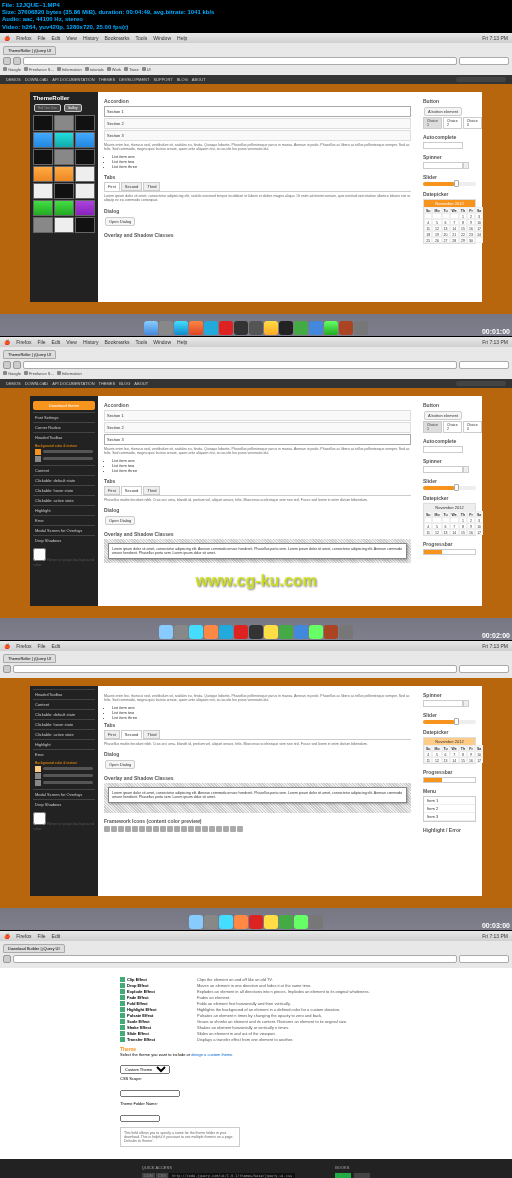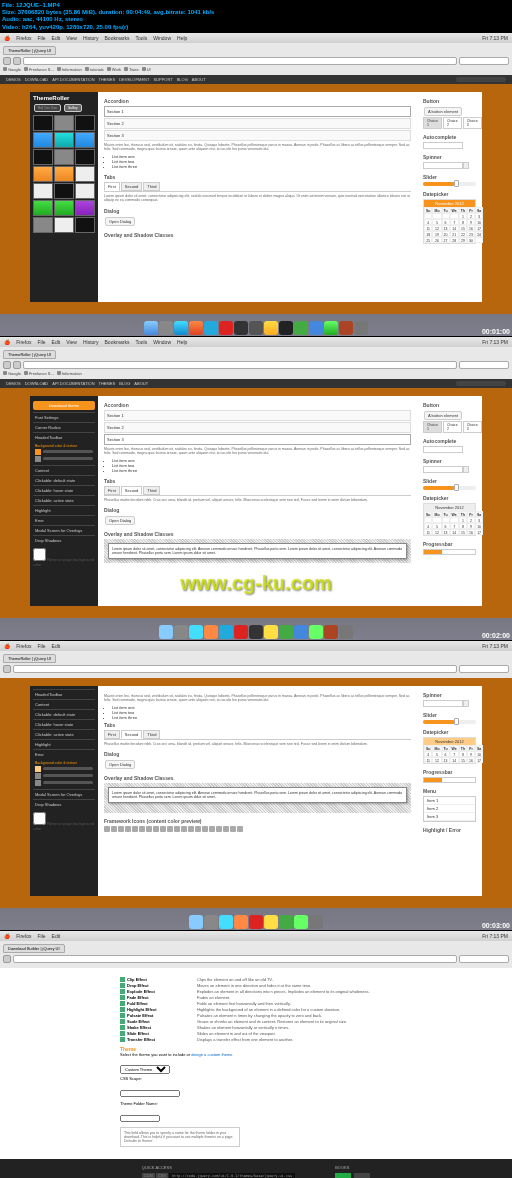--- a/index.html
+++ b/index.html
@@ -79,21 +79,21 @@
 .icn{width:6px;height:6px;background:#aaa;border-radius:1px}
 .chk{display:inline-block;width:5px;height:5px;background:#4a7;margin-right:2px}
 .efrow{display:flex;margin:1px 0;font-size:4px}
 .efrow .efn{width:70px;font-weight:bold}
 .efrow .efd{flex:1;color:#555}
 .dock{height:22px;background:linear-gradient(rgba(200,200,220,0.6),rgba(180,180,200,0.7));display:flex;justify-content:center;align-items:end;gap:1px;padding:1px}
 .dicon{width:14px;height:14px;border-radius:3px}
 .footer{background:#222;color:#888;padding:6px;font-size:4px}
 .footer .fcols{display:flex;gap:40px;justify-content:center}
 .codebox{background:#111;padding:1px 3px;margin:1px 0;font-family:monospace;font-size:3.5px;color:#999}
-.watermark{position:absolute;left:50%;transform:translateX(-50%);font-size:20px;font-weight:bold;color:rgba(210,230,0,0.8);text-shadow:1px 1px 2px rgba(0,0,0,0.5);pointer-events:none}
+.watermark{position:absolute;left:50%;transform:translateX(-50%);font-size:16px;font-weight:bold;color:rgba(210,230,0,0.8);text-shadow:1px 1px 2px rgba(0,0,0,0.5);pointer-events:none}
 .wm1{top:572px}
 .rvchk{font-size:4px;color:#555;margin-top:3px}
 .themesel{margin:4px 0}
 .themesel h5{color:#f7941d;font-size:5px}
 .tip{border:1px solid #ccc;padding:3px;font-size:3.5px;color:#666;width:120px;margin:3px 0}
 </style>
 </head>
 <body>
 
 <div class="fileinfo">

